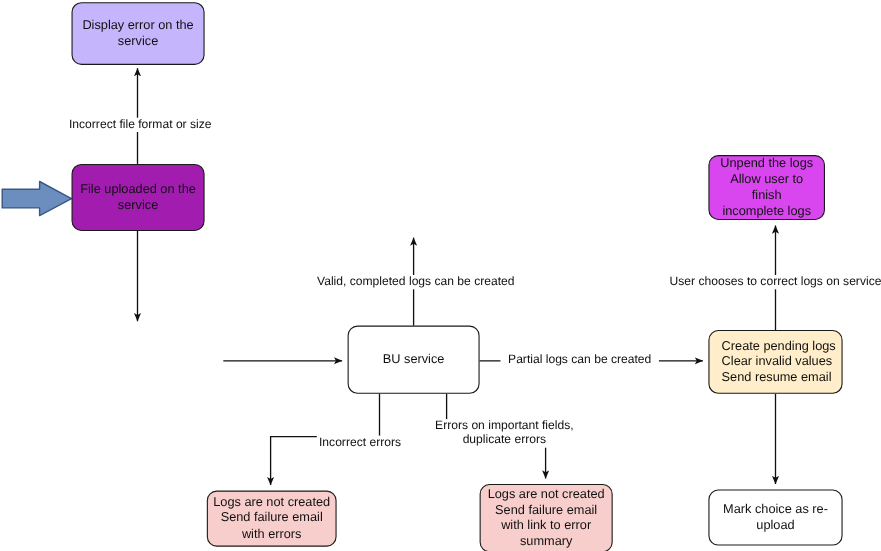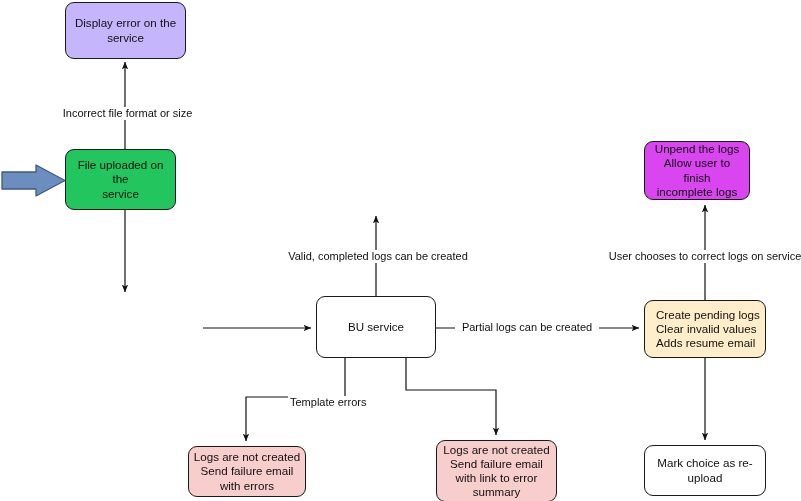--- a/index.html
+++ b/index.html
@@ -81,21 +81,21 @@
     <path d="M705,300 L705,205" stroke="#101010" stroke-width="1.2" fill="none" marker-end="url(#ah)"></path>
 
     <path d="M705,358 L705,440" stroke="#101010" stroke-width="1.2" fill="none" marker-end="url(#ah)"></path>
 
     <path d="M2,172 L36,172 L36,165 L65,180.5 L36,196 L36,189 L2,189 z" fill="#6c8ebf" stroke="#3a5a85" stroke-width="1.3" stroke-linejoin="round"></path>
   </svg>
 
   <div class="node" style="left:65px; top:2px; width:121px; height:57px; background:#c4b5fd;">Display error on the
 service</div>
 
-  <div class="node" style="left:65px; top:149px; width:111px; height:61px; background:#22c55e;">File uploaded on the
+  <div class="node" style="left:65px; top:149px; width:121px; height:61px; background:#a21caf;">File uploaded on the
 service</div>
 
 
 
   <div class="node" style="left:316px; top:296px; width:120px; height:62px; background:#ffffff;">BU service</div>
 
   <div class="node" style="left:188px; top:446px; width:118px; height:51px; background:#f8cecc;">Logs are not created
 Send failure email
 with errors</div>
 
@@ -103,31 +103,33 @@
 Send failure email
 with link to error
 summary</div>
 
   <div class="node" style="left:644px; top:141px; width:106px; height:59px; background:#d946ef;">Unpend the logs
 Allow user to finish
 incomplete logs</div>
 
   <div class="node" style="left:644px; top:300px; width:122px; height:58px; background:#ffeec9; text-align:left; justify-content:flex-start; padding-left:11px;">Create pending logs
 Clear invalid values
-Adds resume email</div>
+Send resume email</div>
 
   <div class="node" style="left:644px; top:445px; width:122px; height:51px; background:#ffffff;">Mark choice as re-
 upload</div>
 
   <div class="edge-label" style="left:53px; top:107px; width:145px;">Incorrect file format or size</div>
 
 
   <div class="edge-label" style="left:282px; top:250px; width:188px;">Valid, completed logs can be created</div>
 
   <div class="edge-label" style="left:455px; top:321px; width:140px;">Partial logs can be created</div>
 
-  <div class="edge-label" style="left:288px; top:396px; width:86px; text-align:left;">Template errors</div>
+  <div class="edge-label" style="left:288px; top:396px; width:86px; text-align:left;">Incorrect errors</div>
 
+  <div class="edge-label" style="left:391px; top:381px; width:131px;">Errors on important fields,
+duplicate errors</div>
 
   <div class="edge-label" style="left:605px; top:250px; width:196px;">User chooses to correct logs on service</div>
 
 
 </div>
 
 </body></html>

